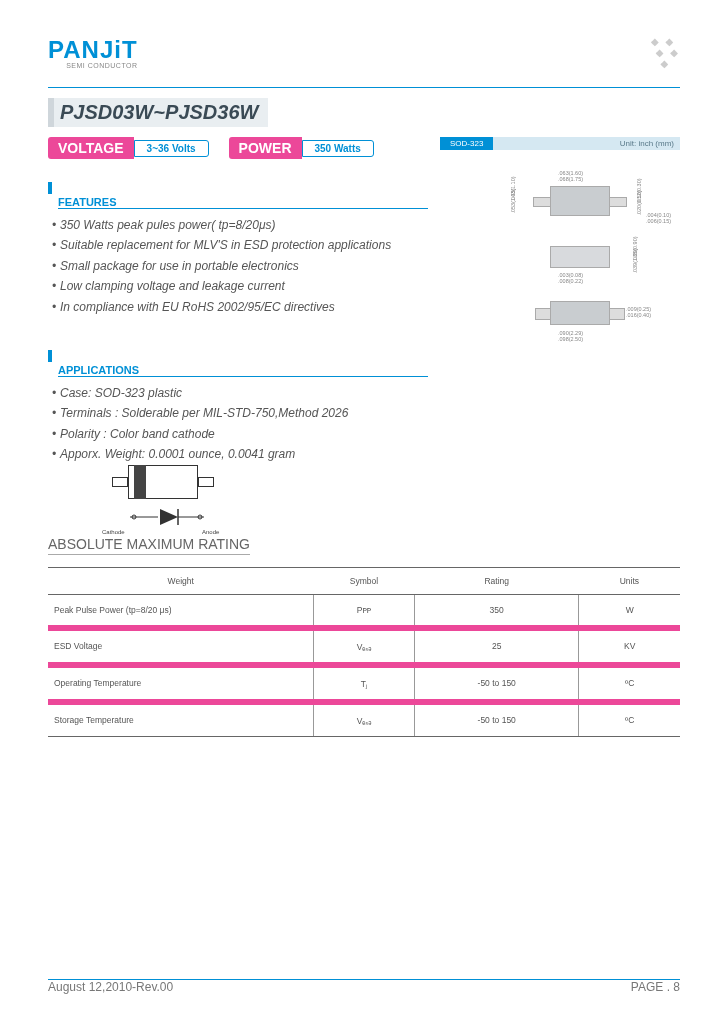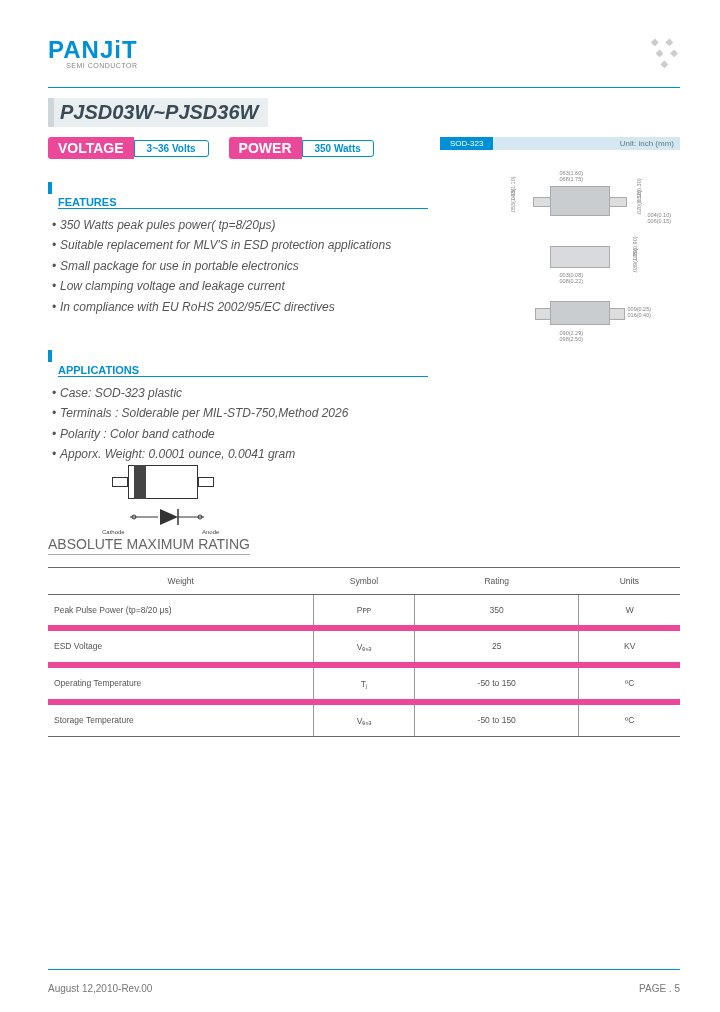--- a/index.html
+++ b/index.html
@@ -227,24 +227,24 @@
   table.ratings td:nth-child(2),
   table.ratings td:nth-child(3),
   table.ratings td:nth-child(4) { border-left: 1px solid #999; }
   table.ratings tr:last-child td { border-bottom: 1px solid #666; }
   .footer {
     position: absolute;
     bottom: 18px;
     left: 48px;
     right: 40px;
     border-top: 1px solid #0090d6;
-    padding-top: 13px;
+    padding-top: 0;
     display: flex;
     justify-content: space-between;
-    font-size: 10px;
+    font-size: 12px;
     color: #777;
   }
 </style>
 </head>
 <body>
 
 <div class="page">
 
   <div class="logo-row">
     <div class="logo">
@@ -387,14 +387,14 @@
         <td>-50 to 150</td>
         <td>ºC</td>
       </tr>
     </tbody>
   </table>
 
 </div>
 
 <div class="footer">
   <span>August 12,2010-Rev.00</span>
-  <span>PAGE .  5</span>
+  <span>PAGE .  8</span>
 </div>
 
 </body></html>

